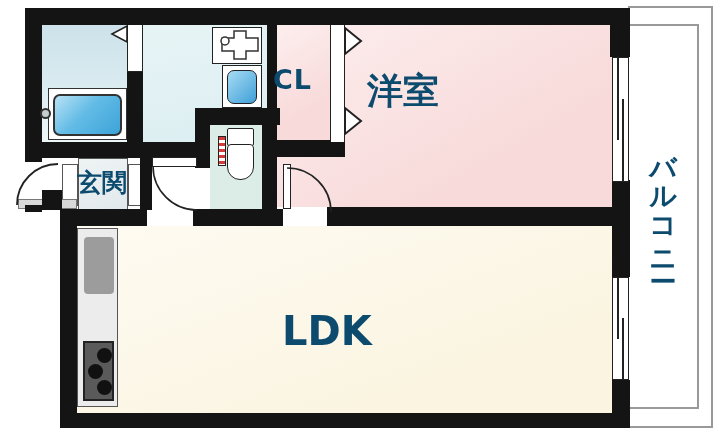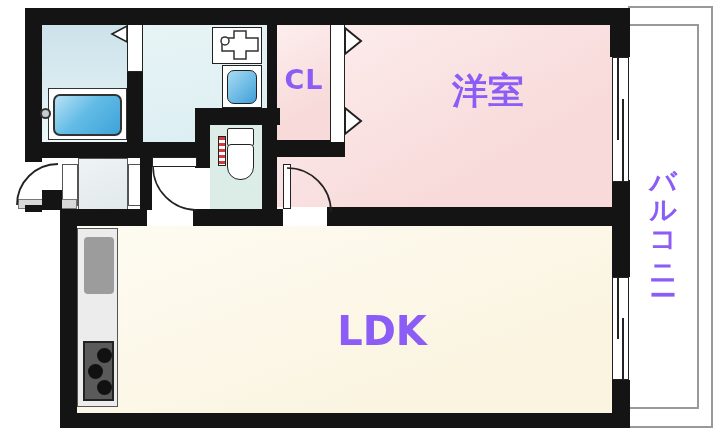--- a/index.html
+++ b/index.html
@@ -5,21 +5,21 @@
   html,body{margin:0;padding:0;background:#fff;}
   #plan{
     position:relative;width:720px;height:434px;background:#fff;overflow:hidden;
     font-family:"DejaVu Sans","Liberation Sans",sans-serif;
     -webkit-font-smoothing:antialiased;
   }
   #plan *{position:absolute;box-sizing:border-box;}
   .wall{background:var(--wall,#141414);}
   .room-pink{background:linear-gradient(150deg,#fdeeee 0%,var(--room_pink,#f8dada) 70%);}
   .room-cream{background:linear-gradient(160deg,#fefbf2 0%,var(--room_cream,#faf4e0) 80%);}
-  .label{color:#8b5cf6;font-weight:bold;text-align:center;line-height:1.05;white-space:nowrap;}
+  .label{color:#0c4a6e;font-weight:bold;text-align:left;line-height:1.05;white-space:nowrap;}
   .vtext{writing-mode:vertical-rl;text-orientation:mixed;}
   .white-strip{background:#fff;border:1px solid #555;}
   svg{left:0;top:0;}
 </style>
 </head>
 <body>
 
 <div id="plan">
 
   <div style="left:42px;top:25px;width:85px;height:117px;background:linear-gradient(180deg,#cde2ea 0%,var(--bathroom_blue,#d8eaf0) 45%,#eef8f8 100%);"></div>
@@ -102,23 +102,24 @@
     <path d="M287,168 A44,44 0 0 1 331,212" fill="none" stroke="#222" stroke-width="1.6"></path>
     <polygon points="112,34 127,26 127,42" fill="#fff" stroke="#222" stroke-width="1.6"></polygon>
     <polygon points="345,28 361,41 345,54" fill="#fff" stroke="#222" stroke-width="2"></polygon>
     <polygon points="345,108 361,121 345,134" fill="#fff" stroke="#222" stroke-width="2"></polygon>
     <path d="M234,31 L246,31 L246,38 L258,38 L258,51 L246,51 L246,59 L234,59 L234,51 L222,51 L222,38 L234,38 Z" fill="#fff" stroke="#333" stroke-width="1.5"></path>
     <circle cx="225" cy="41" r="4" fill="#fff" stroke="#333" stroke-width="1.5"></circle>
   </svg>
 
   <div class="label" style="left:273px;top:66px;width:62px;font-size:27px;letter-spacing:1px;">CL</div>
 
-  <div class="label" style="left:388px;top:72px;width:200px;font-size:36px;">
+  <div class="label" style="left:367px;top:72px;width:200px;font-size:36px;">
     <span style="position:static;display:block;">洋室</span>
   </div>
 
   <div class="label" style="left:282px;top:278px;width:200px;font-size:40px;">
     <span style="position:static;display:block;margin-top:32px;">LDK</span>
   </div>
 
+  <div class="label" style="left:77px;top:170px;width:52px;font-size:25px;">玄関</div>
 
   <div class="label vtext" style="left:645px;top:136px;width:32px;height:160px;font-size:27px;font-weight:600;letter-spacing:2px;">バルコニー</div>
 </div>
 
 </body></html>

